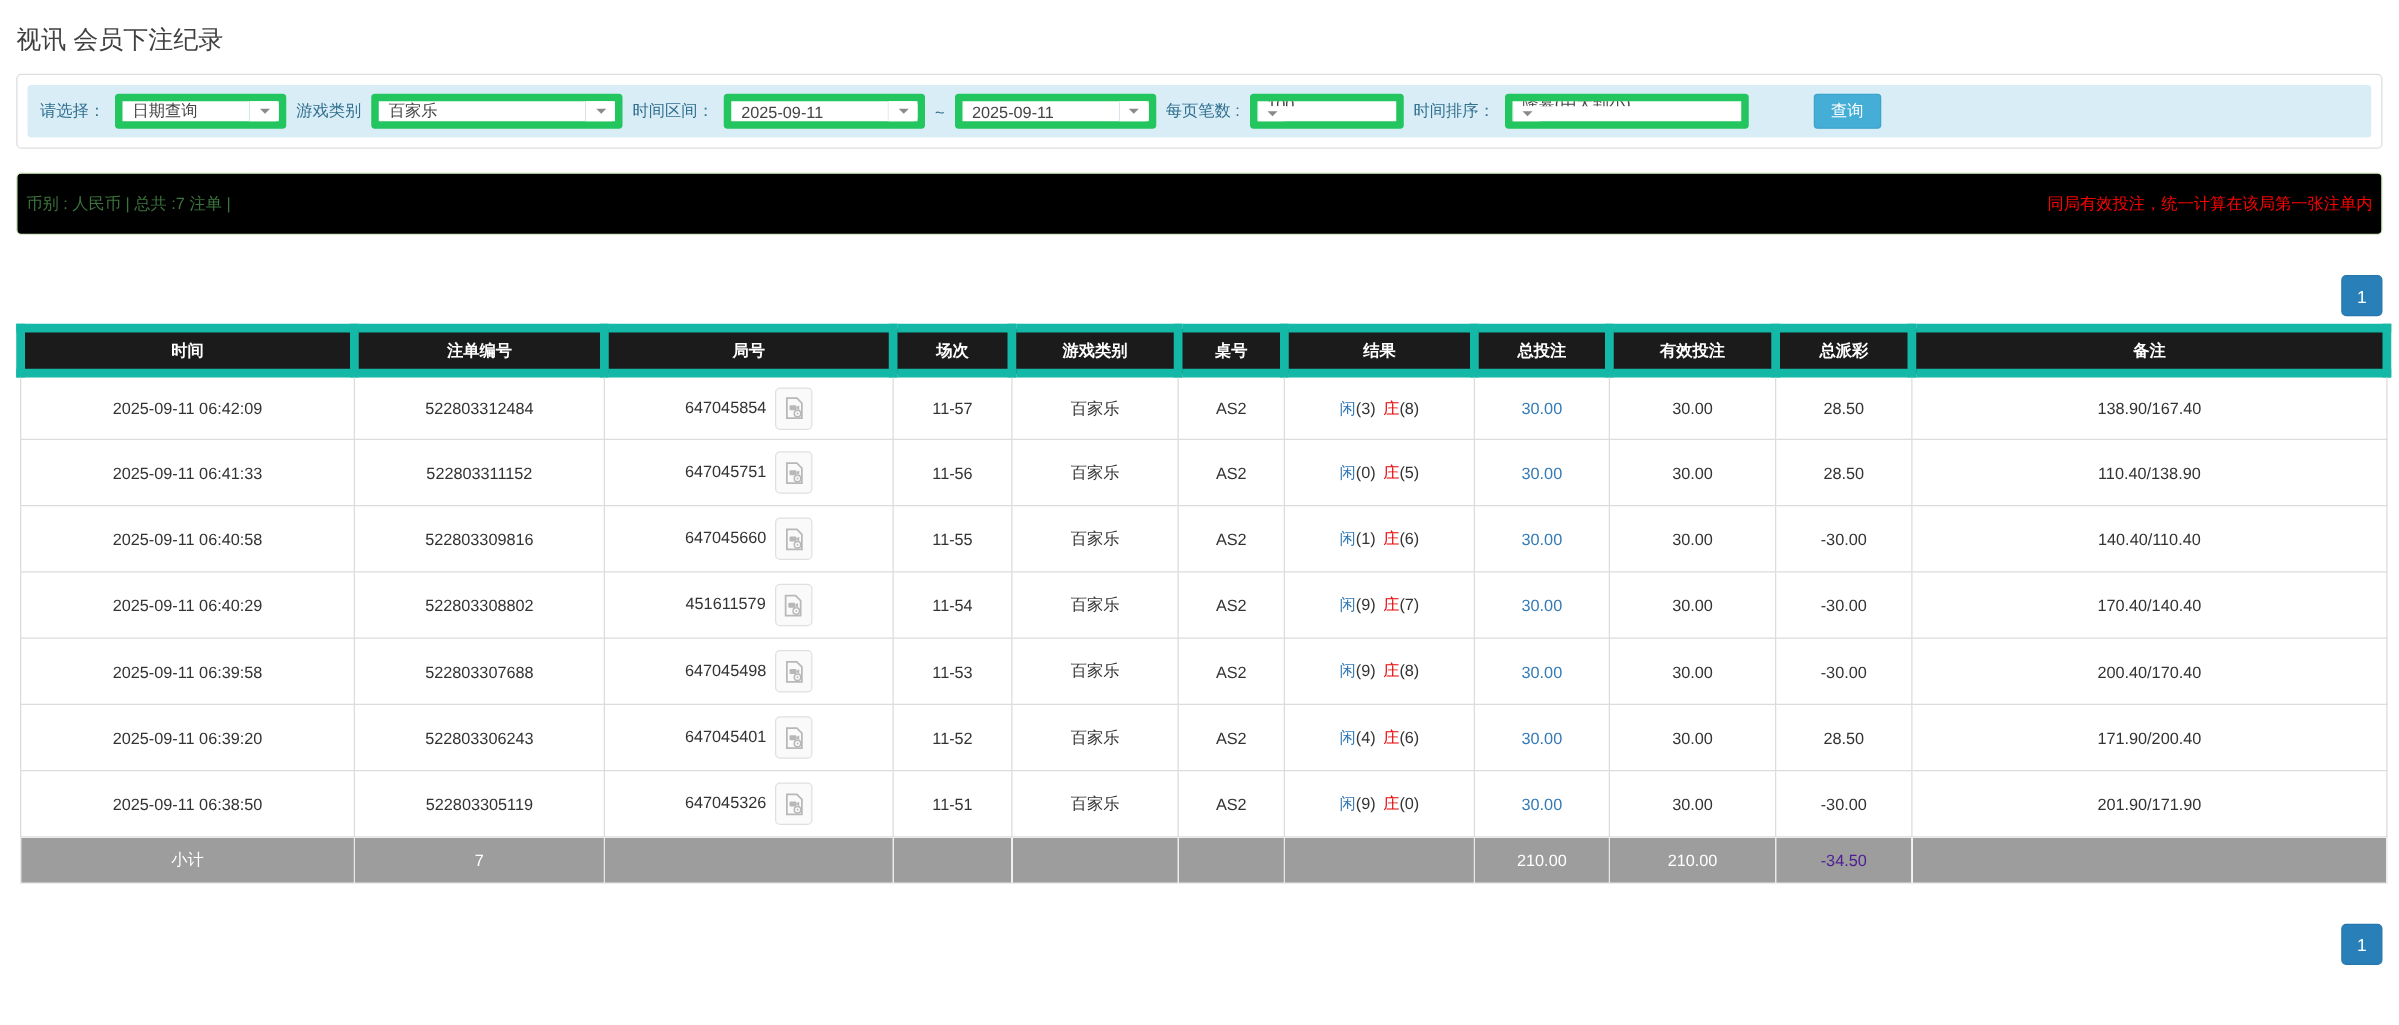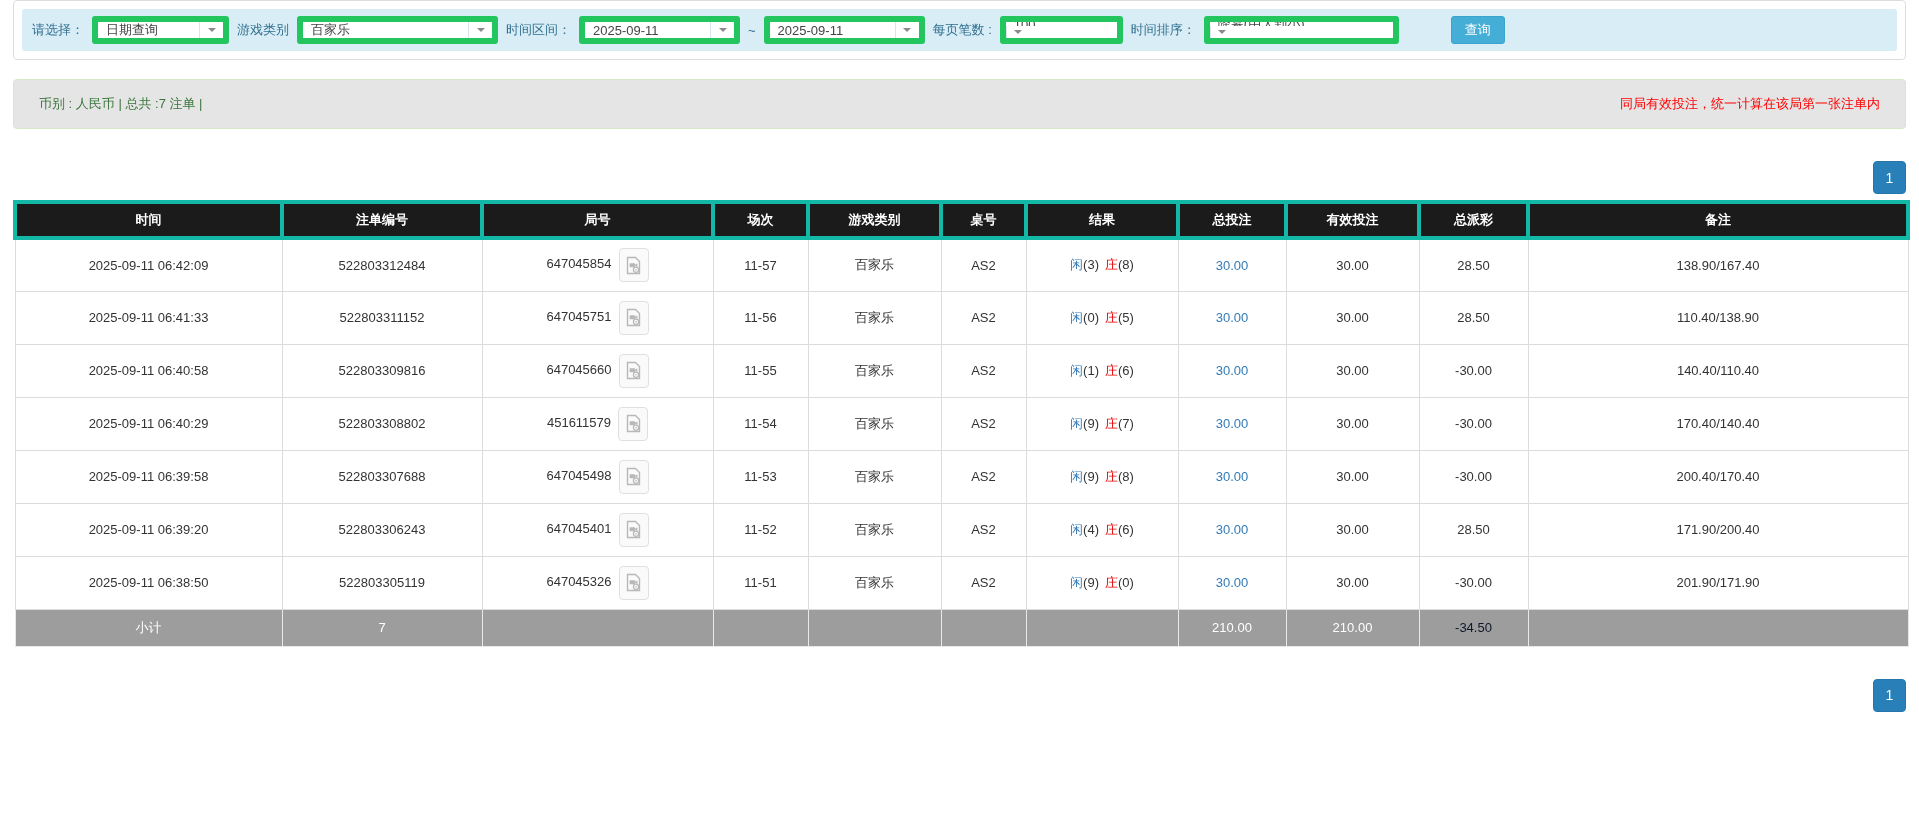--- a/index.html
+++ b/index.html
@@ -51,22 +51,22 @@
   .search-btn {
     margin-left:44px;
     background:#45aed6; border:1px solid #3ba3cc; border-radius:3px;
     color:#fff; font-size:13px; height:28px; padding:0 13px; cursor:pointer;
     font-family:inherit;
   }
 
   
   .summary-bar {
     margin-top:19px;
-    background:#e5e5e5; border:1px solid #d6e9c6; border-radius:4px;
-    height:50px; padding:0 25px;
+    background:#000000; border:1px solid #d6e9c6; border-radius:4px;
+    height:50px; padding:0 7px;
     display:flex; align-items:center; justify-content:space-between;
     font-size:13px;
   }
   .summary-left { color:#3c763d; }
   .summary-note { color:#ff0000; }
 
   
   .pager { display:flex; justify-content:flex-end; }
   .pager.top { margin-top:32px; margin-bottom:6px; }
   .pager.bottom { margin-top:32px; }
@@ -76,49 +76,50 @@
     color:#fff; font-size:14px; cursor:pointer; font-family:inherit;
   }
 
   
   table.records {
     width:100%; border-collapse:collapse; table-layout:fixed;
     font-size:13px; background:#fff;
   }
   table.records th {
     background:#1b1b1b; color:#fff; font-weight:bold;
-    height:36px; border:4px solid #14b8a6; text-align:center;
+    height:36px; border:7px solid #14b8a6; text-align:center;
   }
   table.records td {
     height:53px; text-align:center; vertical-align:middle;
     border:1px solid #dcdcdc; color:#333;
     overflow:hidden; white-space:nowrap;
   }
   tr.sum-row td {
     background:#9d9d9d; color:#fff; height:37px; border-color:#e8e8e8;
   }
   .bet-link { color:#337ab7; text-decoration:none; cursor:pointer; }
   .res-p { color:#337ab7; }
   .res-b { color:#e60000; margin-left:6px; }
   .res-n { color:#333; }
-  td.neg, tr.sum-row td.neg { color:#0f172a; }
+  td.neg, tr.sum-row td.neg { color:#4c1d95; }
 
   .video-btn {
     width:30px; height:34px; margin-left:7px; vertical-align:middle;
     background:#fafafa; border:1px solid #e0e0e0; border-radius:4px;
     display:inline-flex; align-items:center; justify-content:center;
     cursor:pointer; padding:0;
   }
   .video-btn svg { display:block; }
 </style>
 </head>
 <body>
 
 <div class="wrap">
 
+  <h1 class="page-title">视讯 会员下注纪录</h1>
 
   <div class="filter-panel">
     <div class="filter-bar">
 
       <span class="flabel">请选择：</span>
       <div class="combo w-query">
         <span class="combo-text">日期查询</span>
         <span class="combo-arrow">
             <i class="tri"></i>
           </span>

